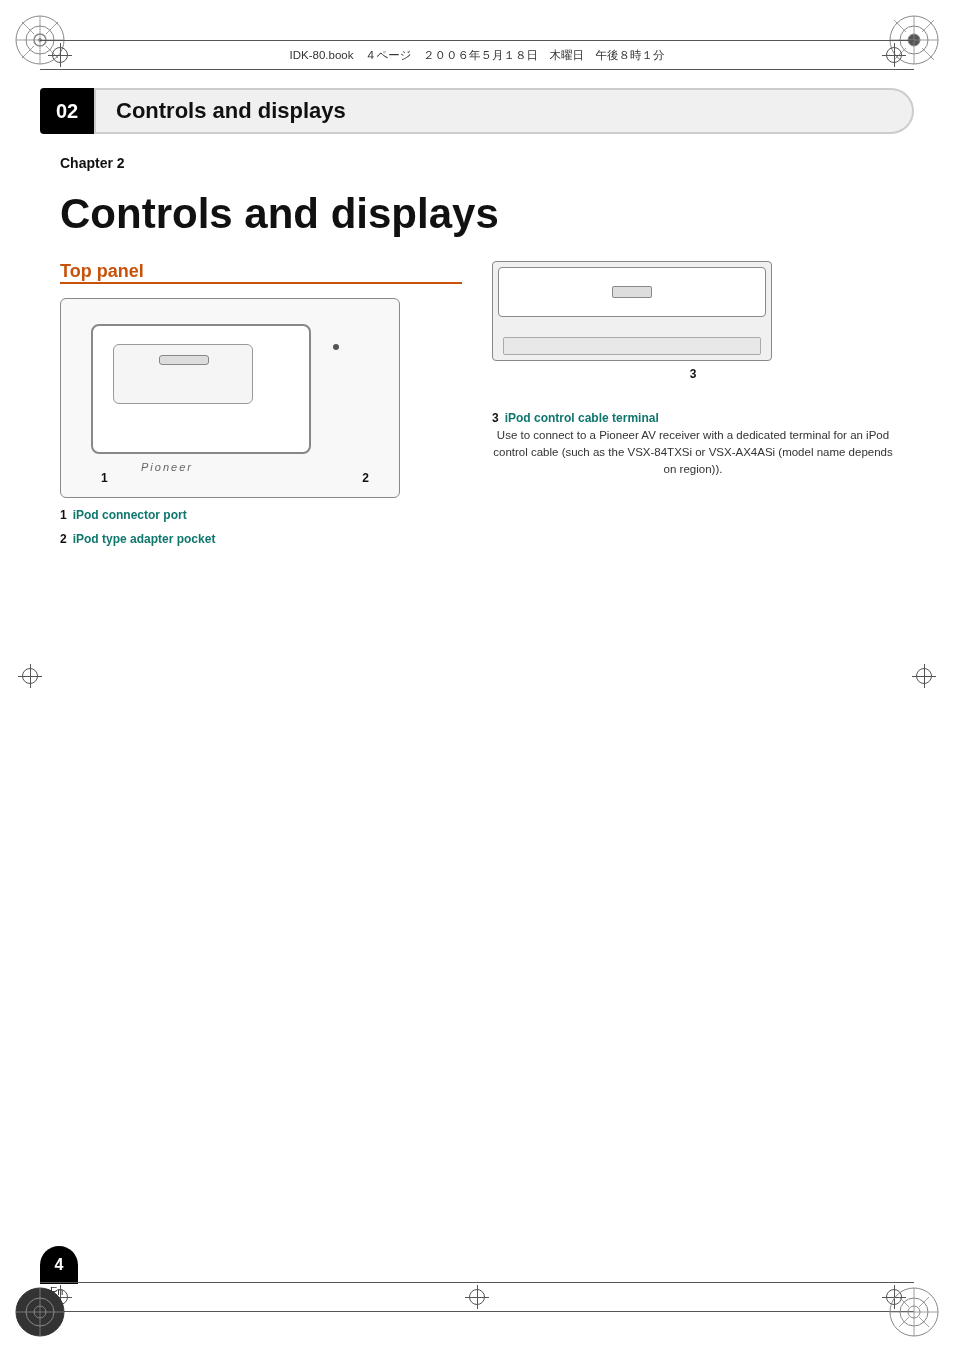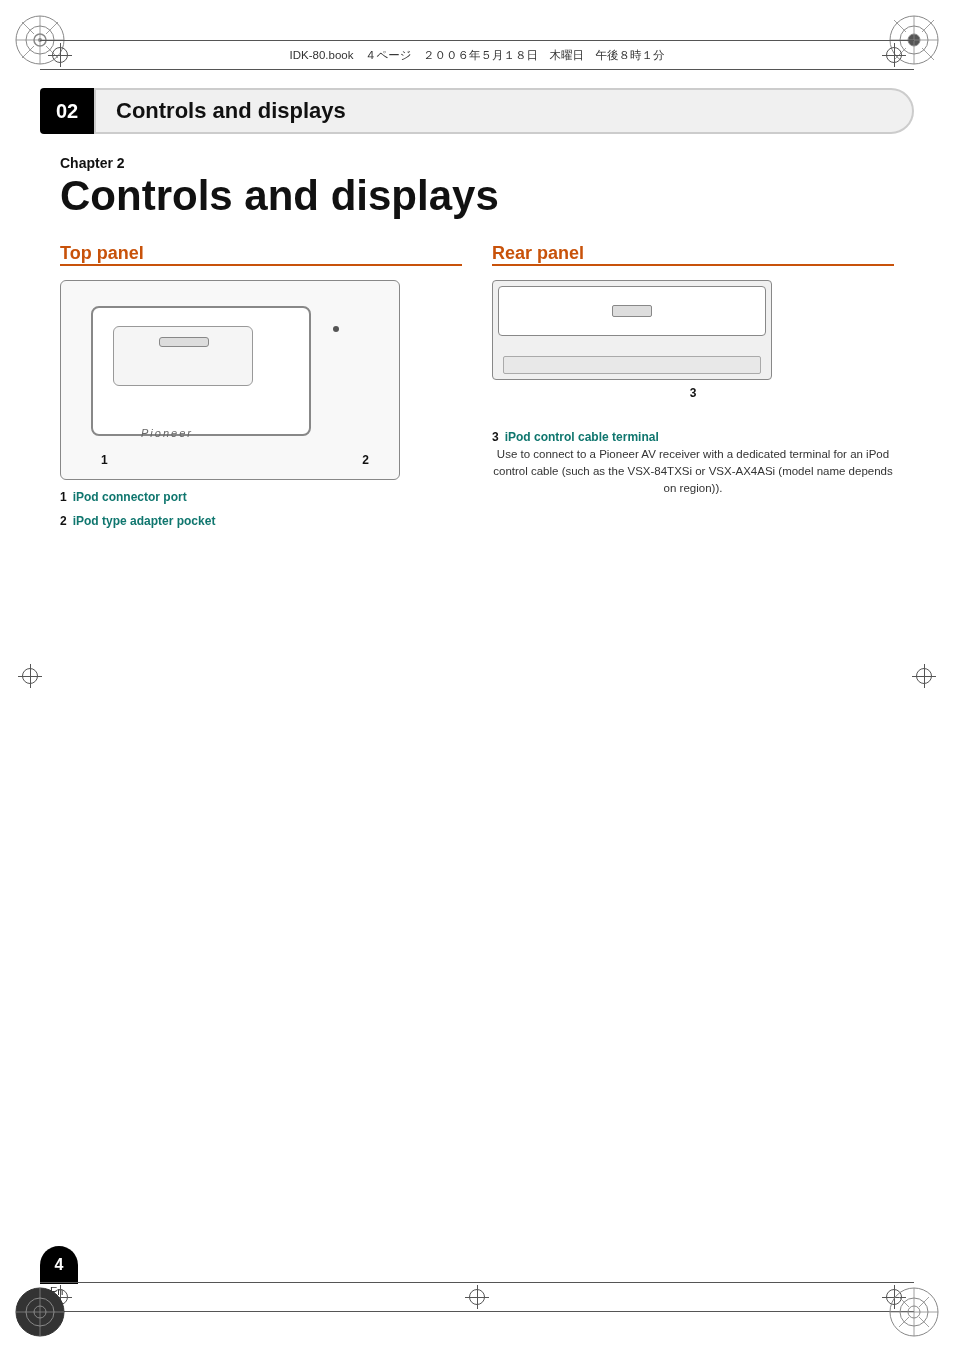--- a/index.html
+++ b/index.html
@@ -84,21 +84,21 @@
       top: 155px;
       left: 60px;
       right: 60px;
     }
 
     
     .chapter-label {
       font-size: 14px;
       font-weight: bold;
       color: #111;
-      margin-bottom: 2px;
+      margin-bottom: 20px;
     }
     .chapter-big-title {
       font-size: 42px;
       font-weight: bold;
       color: #111;
       line-height: 1.1;
       margin-bottom: 24px;
     }
 
     
@@ -368,21 +368,21 @@
       <div class="top-panel-diagram">
 
         <div class="ipod-dock-outer">
           <div class="ipod-dock-inner">
             <div class="ipod-connector"></div>
           </div>
         </div>
 
         <div style="position:absolute;top:45px;right:60px;width:6px;height:6px;border-radius:50%;background:#555;"></div>
 
-        <div style="position:absolute;bottom:40px;left:80px;font-size:11px;font-style:italic;color:#666;letter-spacing:2px;">Pioneer</div>
+        <div style="position:absolute;bottom:24px;left:80px;font-size:11px;font-style:italic;color:#666;letter-spacing:2px;">Pioneer</div>
 
         <div class="diagram-num" style="bottom:12px;left:40px;">1</div>
         <div class="diagram-num" style="bottom:12px;right:30px;">2</div>
       </div>
 
       <div class="desc-item">
         <div style="display:flex;align-items:baseline;">
           <span class="desc-number">1</span>
           <span class="desc-title">iPod connector port</span>
         </div>
@@ -390,21 +390,20 @@
 
       <div class="desc-item">
         <div style="display:flex;align-items:baseline;">
           <span class="desc-number">2</span>
           <span class="desc-title">iPod type adapter pocket</span>
         </div>
       </div>
     </div>
 
     <div class="col-right">
-      <div class="section-heading">Rear panel</div>
 
       <div style="position:relative;margin-bottom:30px;">
         <div class="rear-panel-diagram">
           <div class="rear-device-top">
             <div class="rear-port"></div>
           </div>
           <div class="rear-base"></div>
           <div class="number-line"></div>
         </div>
         <div style="text-align:center;font-size:12px;font-weight:bold;color:#111;margin-top:4px;">3</div>

